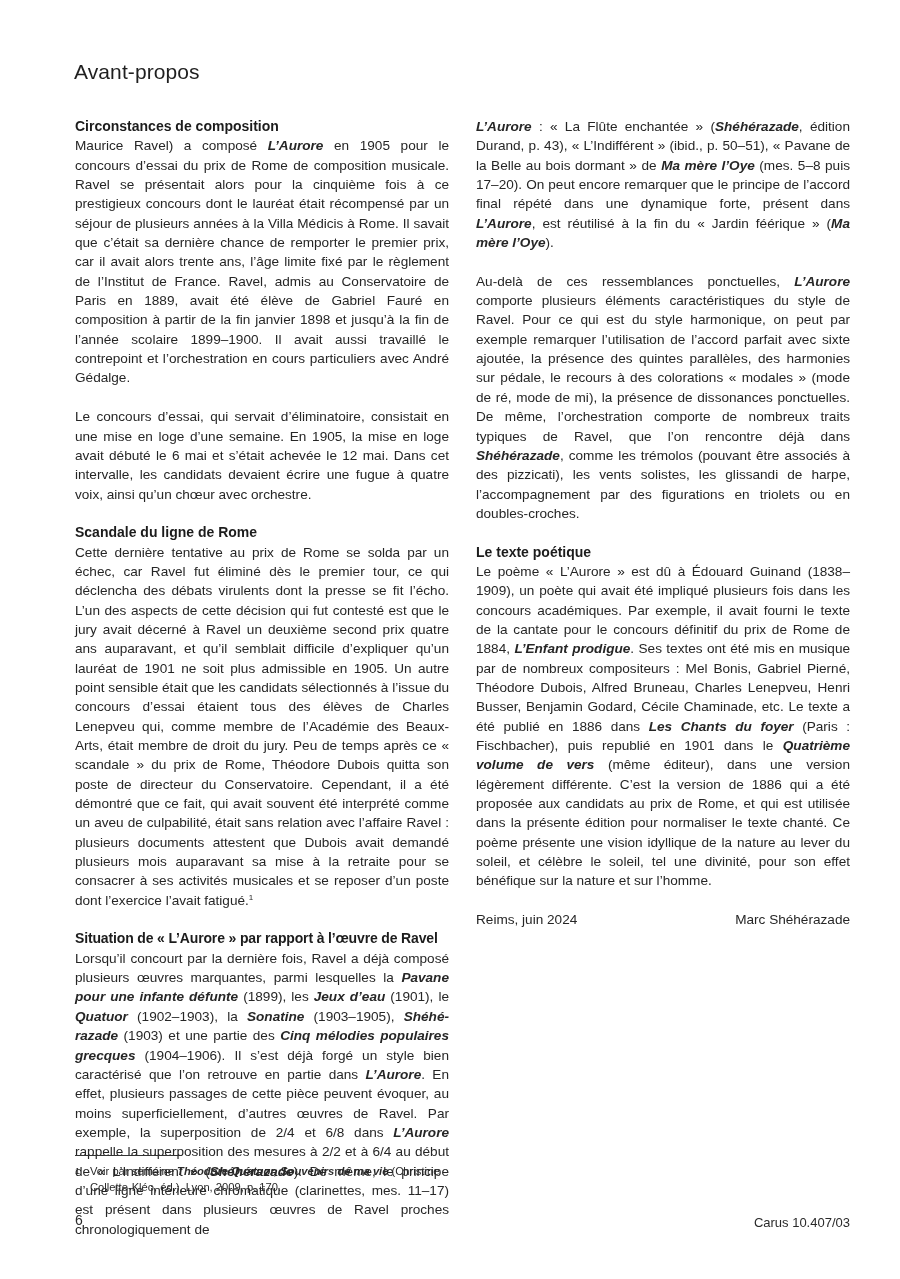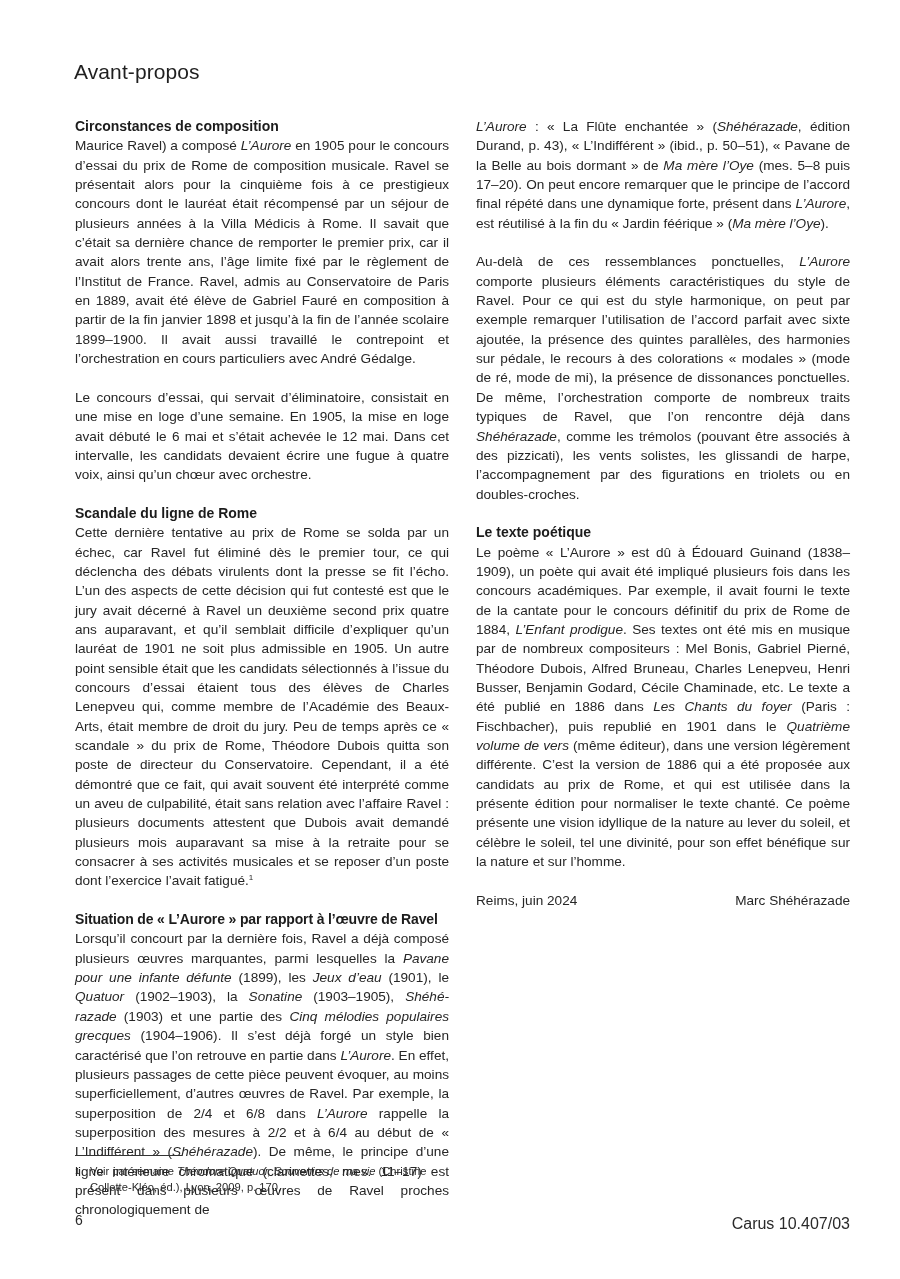--- a/index.html
+++ b/index.html
@@ -41,21 +41,21 @@
       font-weight: bold;
       margin: 0;
       font-size: 14px;
       line-height: 19.35px;
       color: #1c1c1c;
     }
     p {
       margin: 0 0 19.35px 0;
     }
     p.no-gap { margin-bottom: 0; }
-    i { font-style: italic; }
+    i { font-style: italic; font-weight: bold; }
     sup {
       font-size: 8px;
       line-height: 0;
       vertical-align: 5px;
     }
     .signature {
       display: flex;
       justify-content: space-between;
       margin-top: 0;
     }
@@ -87,21 +87,21 @@
       position: absolute;
       left: 75px;
       top: 1212px;
       font-size: 14px;
       color: #2a2a2a;
     }
     .catalog-number {
       position: absolute;
       right: 50px;
       top: 1215px;
-      font-size: 16px;
+      font-size: 13px;
       color: #2a2a2a;
       text-align: center;
     }
   </style>
 </head>
 <body>
 
 <h1 class="page-title">Avant-propos</h1>
 
 <div class="column col-left">

